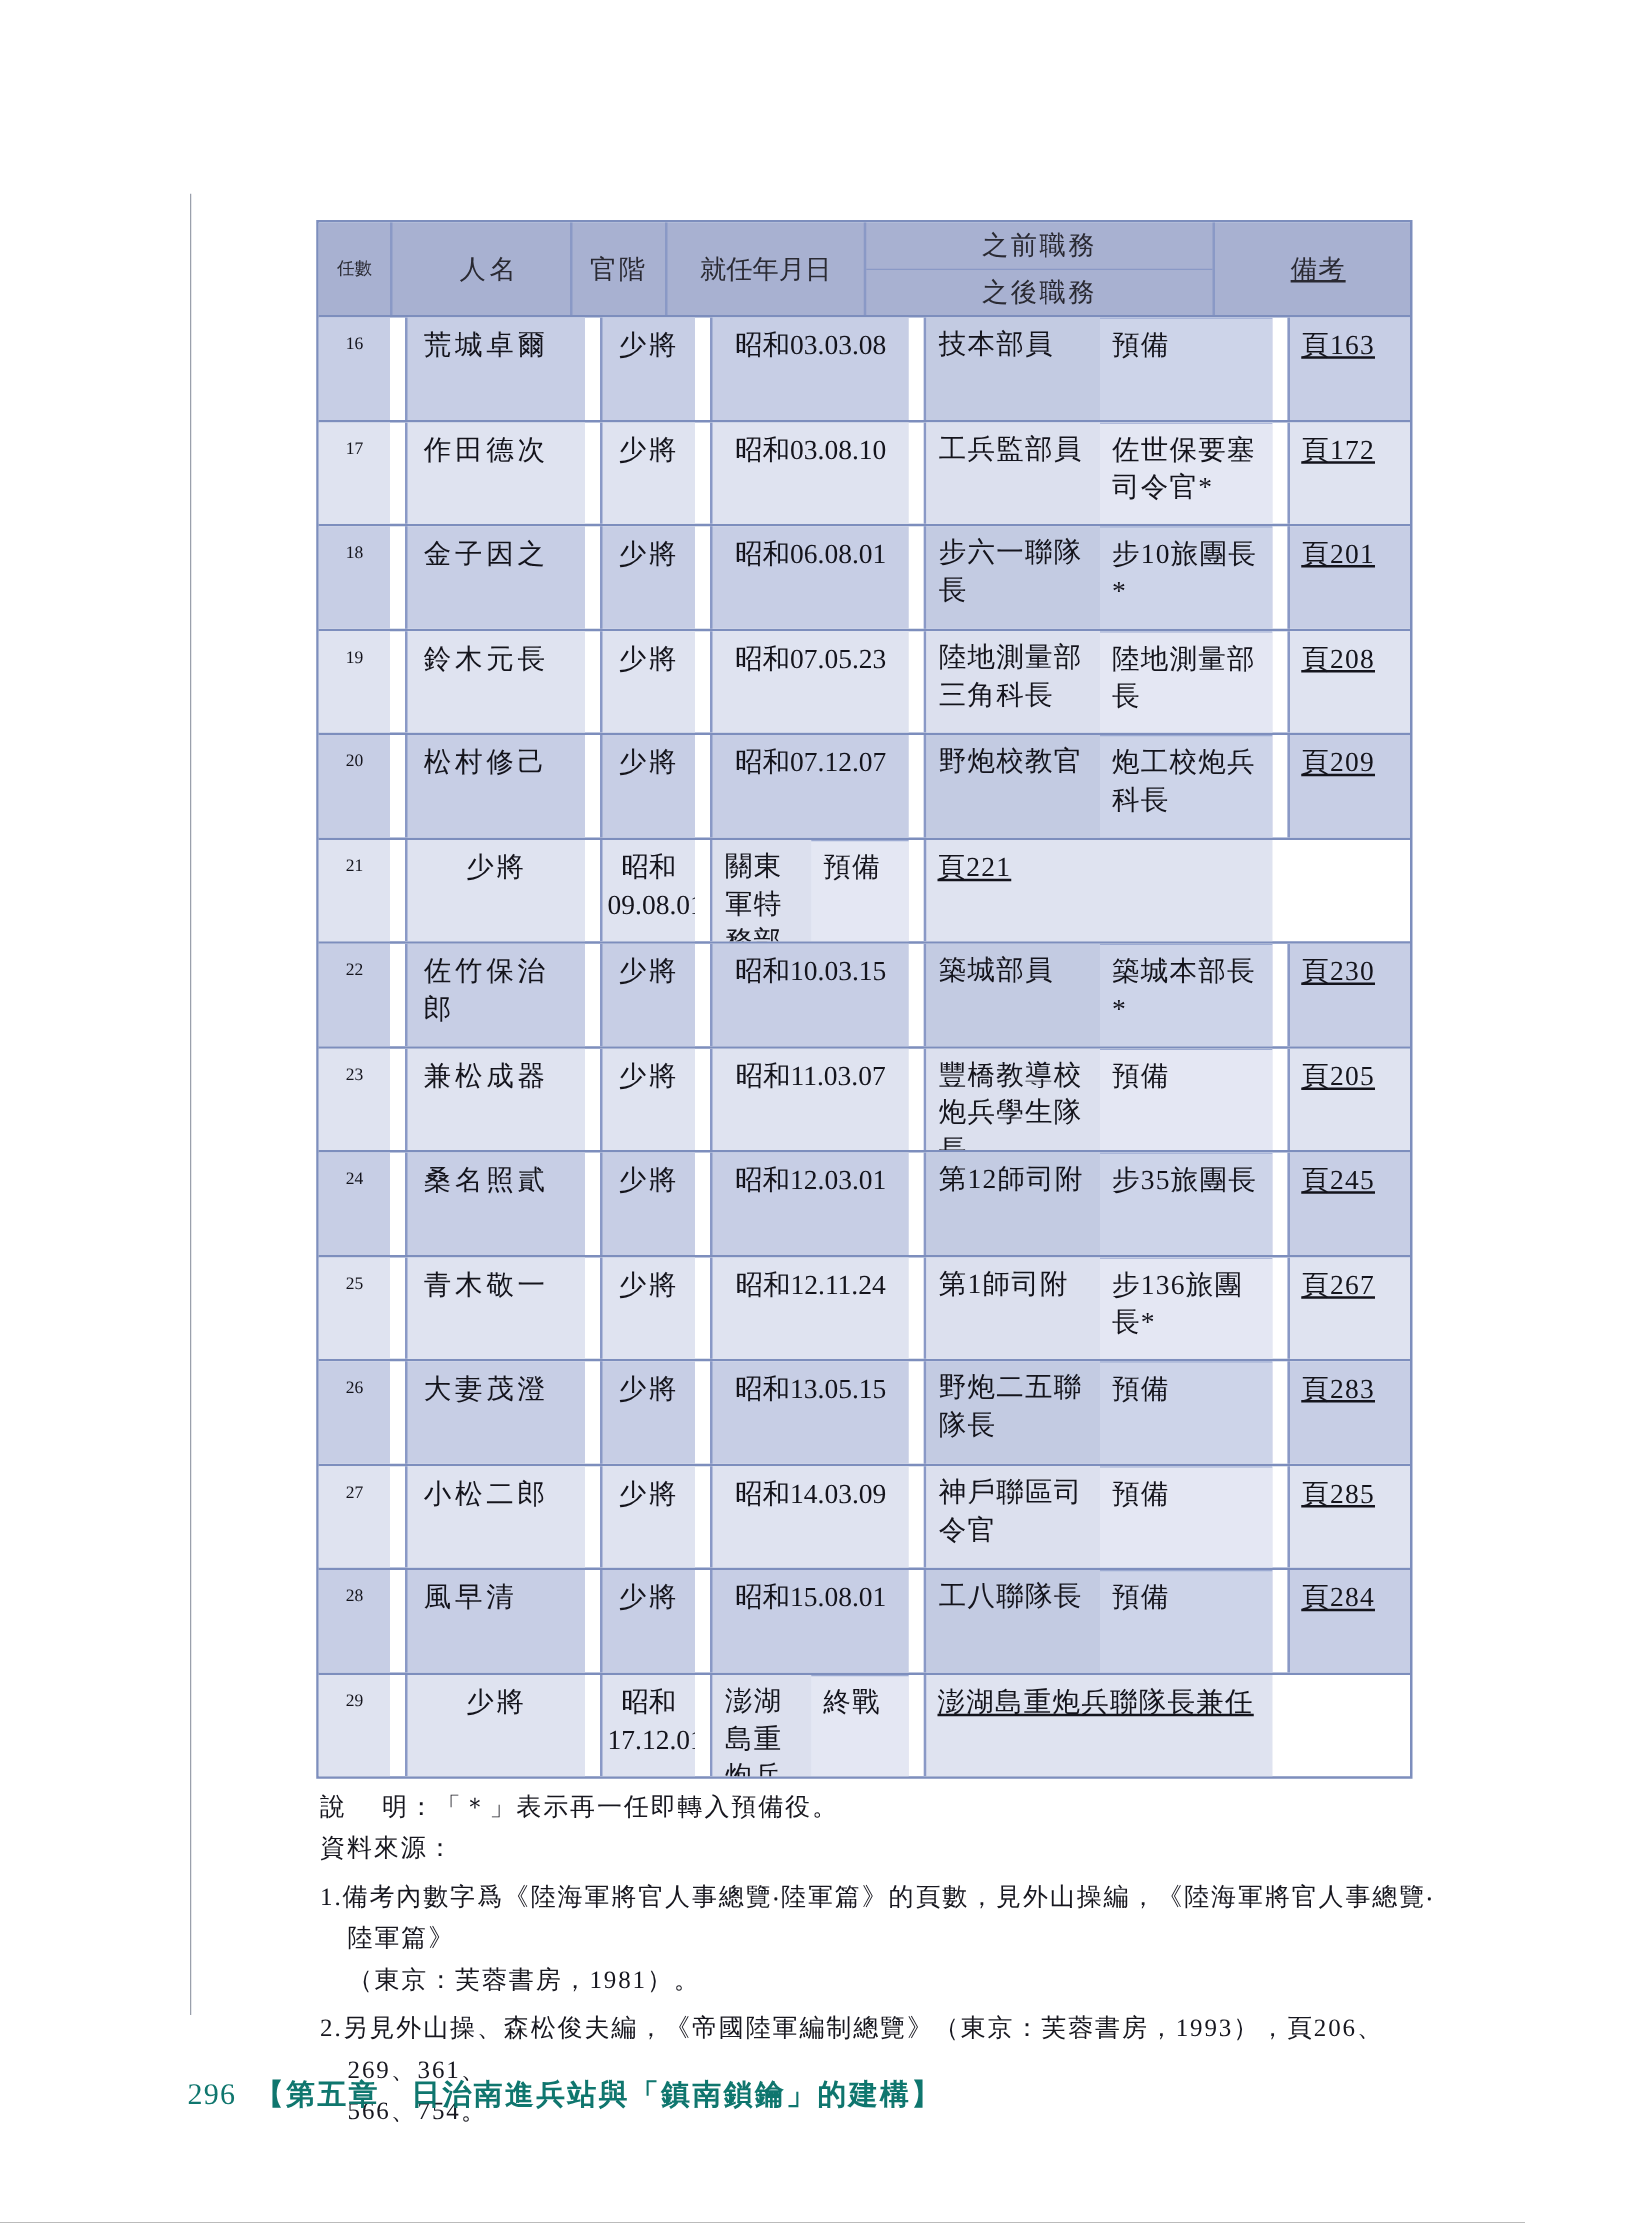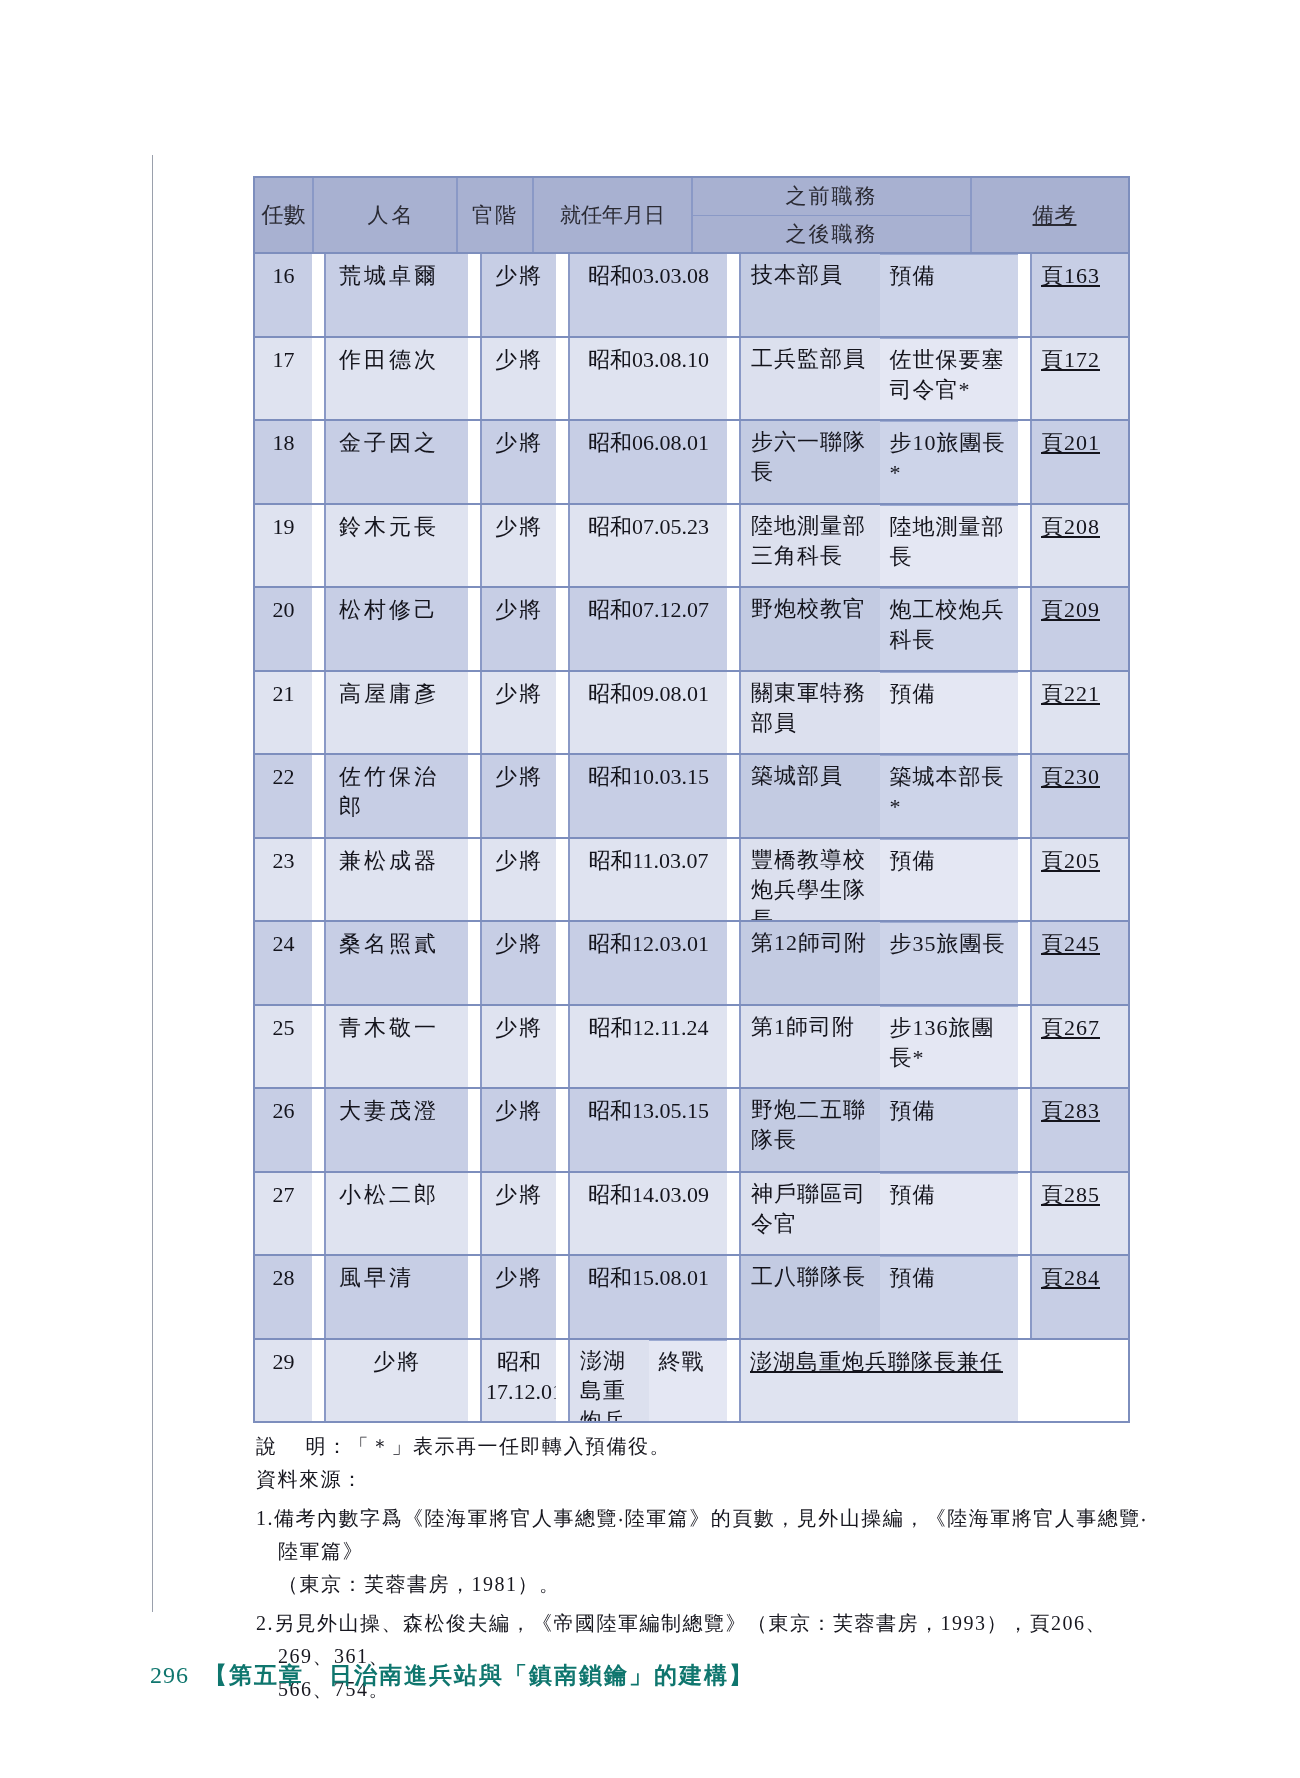--- a/index.html
+++ b/index.html
@@ -32,21 +32,21 @@
   .hcell.c-job { flex-direction:column; align-items:stretch; padding:0; }
   .hsub { flex:1; display:flex; align-items:center; justify-content:center; }
   .hsub + .hsub { border-top:1px solid var(--border-mid); }
 
   .trow { height:83.5px; border-top:2px solid var(--border-strong);gap:12px; }
   .cell {
     padding:7px 8px 0; font-size:22px; letter-spacing:1px; line-height:30px;
     overflow:hidden;
   }
   .cell + .cell { border-left:2px solid var(--border-mid); }
-  .c-num  { text-align:center; font-size:22px; letter-spacing:0;font-family:Liberation Serif, serif; }
+  .c-num  { text-align:center; font-size:14px; letter-spacing:0;font-family:Liberation Serif, serif; }
   .c-name { padding-left:13px; letter-spacing:3px; }
   .c-rank { text-align:center; letter-spacing:2px; }
   .c-date { text-align:center; padding-left:4px; padding-right:4px; letter-spacing:0; }
   .c-job  { padding:0; display:flex; flex-direction:row; }
   .sub { flex:1; padding:6px 10px 0; font-size:22px; letter-spacing:1px; line-height:30px; }
   .sub + .sub { border-top:1px solid var(--border-soft); }
   .c-remark { padding-left:9px; letter-spacing:1px;text-decoration:underline; }
 
   .trow.dark .cell { background:var(--row-dark); }
   .trow.dark .sub1 { background:var(--row-dark-sub1); }
@@ -149,21 +149,20 @@
       <div class="cell c-date">昭和07.12.07</div>
       <div class="cell c-job">
         <div class="sub sub1">野炮校教官</div>
         <div class="sub sub2">炮工校炮兵科長</div>
       </div>
       <div class="cell c-remark">頁209</div>
     </div>
 
     <div class="trow light">
       <div class="cell c-num">21</div>
-      <div class="cell c-name">高屋庸彥</div>
       <div class="cell c-rank">少將</div>
       <div class="cell c-date">昭和09.08.01</div>
       <div class="cell c-job">
         <div class="sub sub1">關東軍特務部員</div>
         <div class="sub sub2">預備</div>
       </div>
       <div class="cell c-remark">頁221</div>
     </div>
 
     <div class="trow dark">

